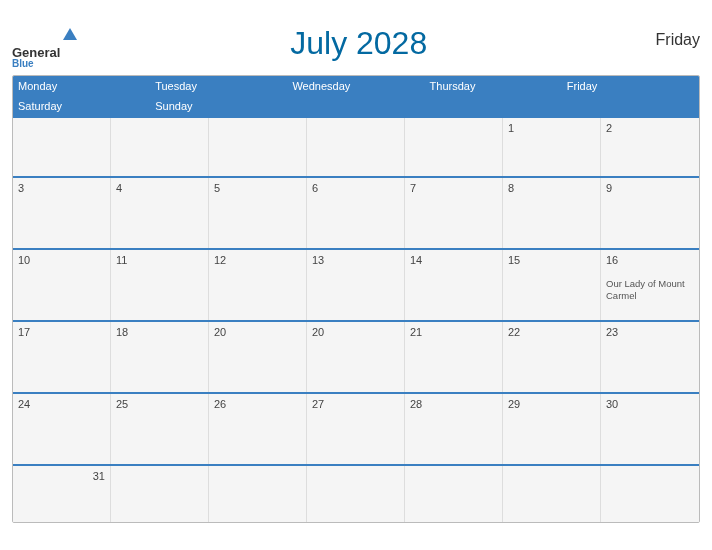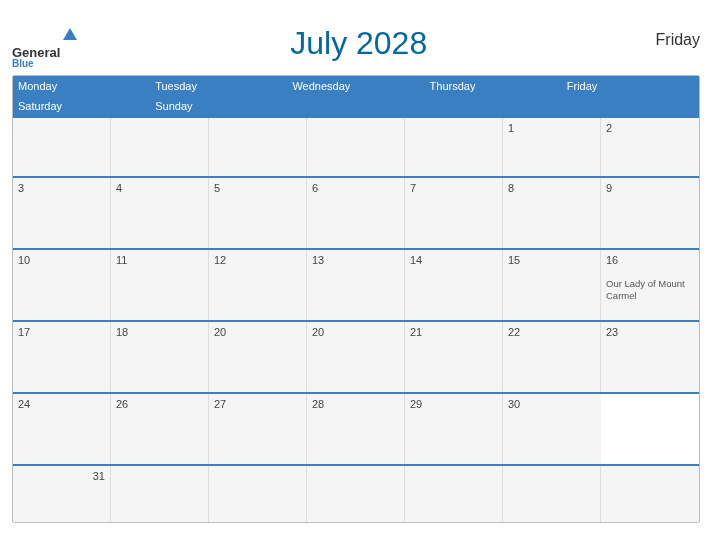--- a/index.html
+++ b/index.html
@@ -252,20 +252,23 @@
           </div>
           <div class="cal-cell">
             <span class="day-num">23</span>
           </div>
         </div>
         <div class="cal-row">
           <div class="cal-cell">
             <span class="day-num">24</span>
           </div>
           <div class="cal-cell">
+            <span class="day-num">25</span>
+          </div>
+          <div class="cal-cell">
             <span class="day-num">26</span>
           </div>
           <div class="cal-cell">
             <span class="day-num">27</span>
           </div>
           <div class="cal-cell">
             <span class="day-num">28</span>
           </div>
           <div class="cal-cell">
             <span class="day-num">29</span>

